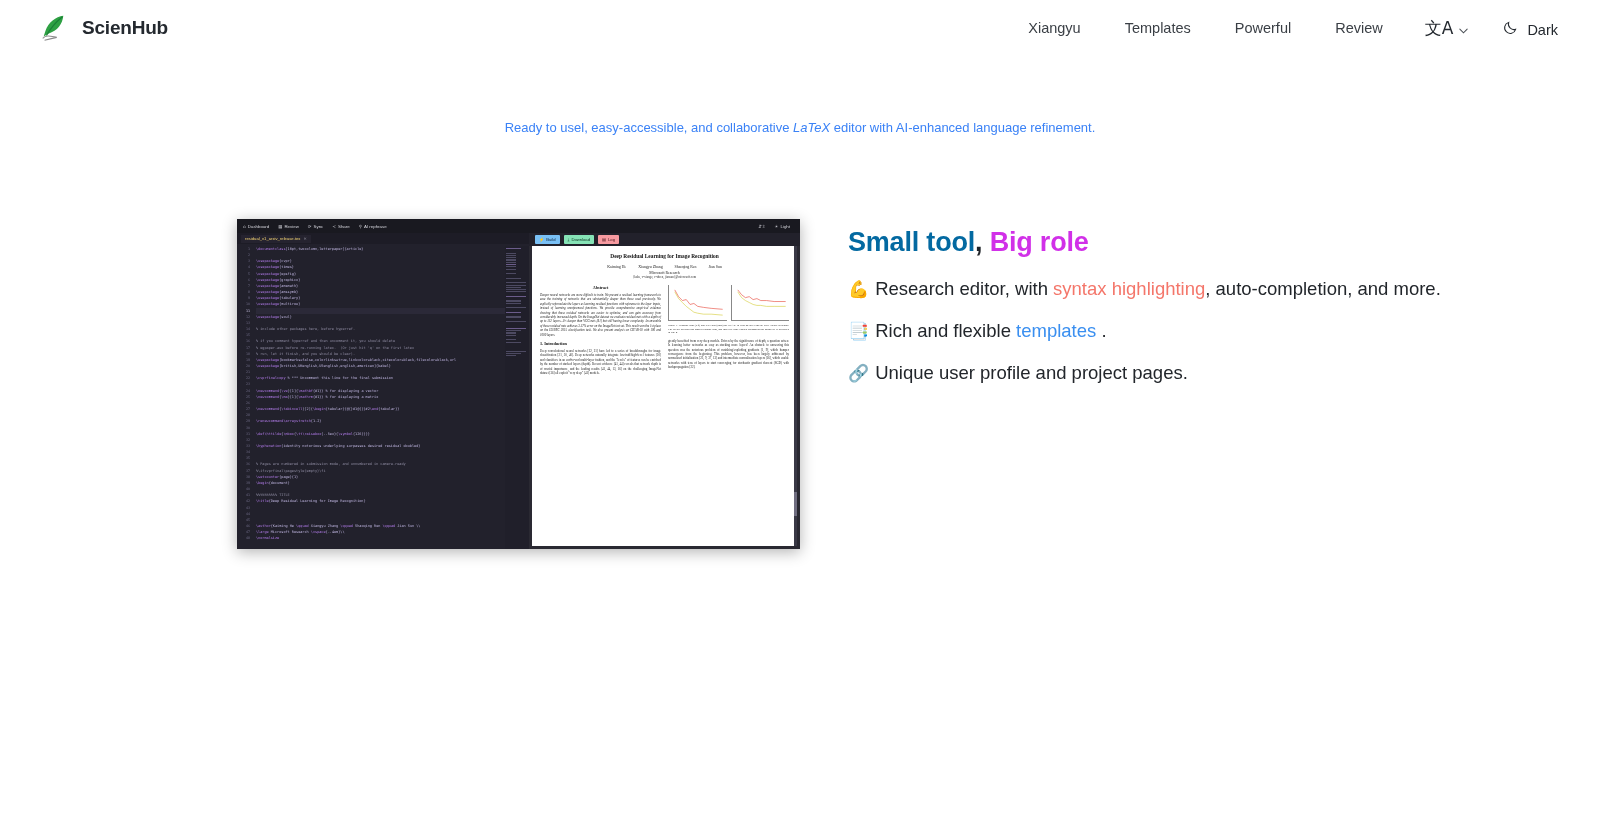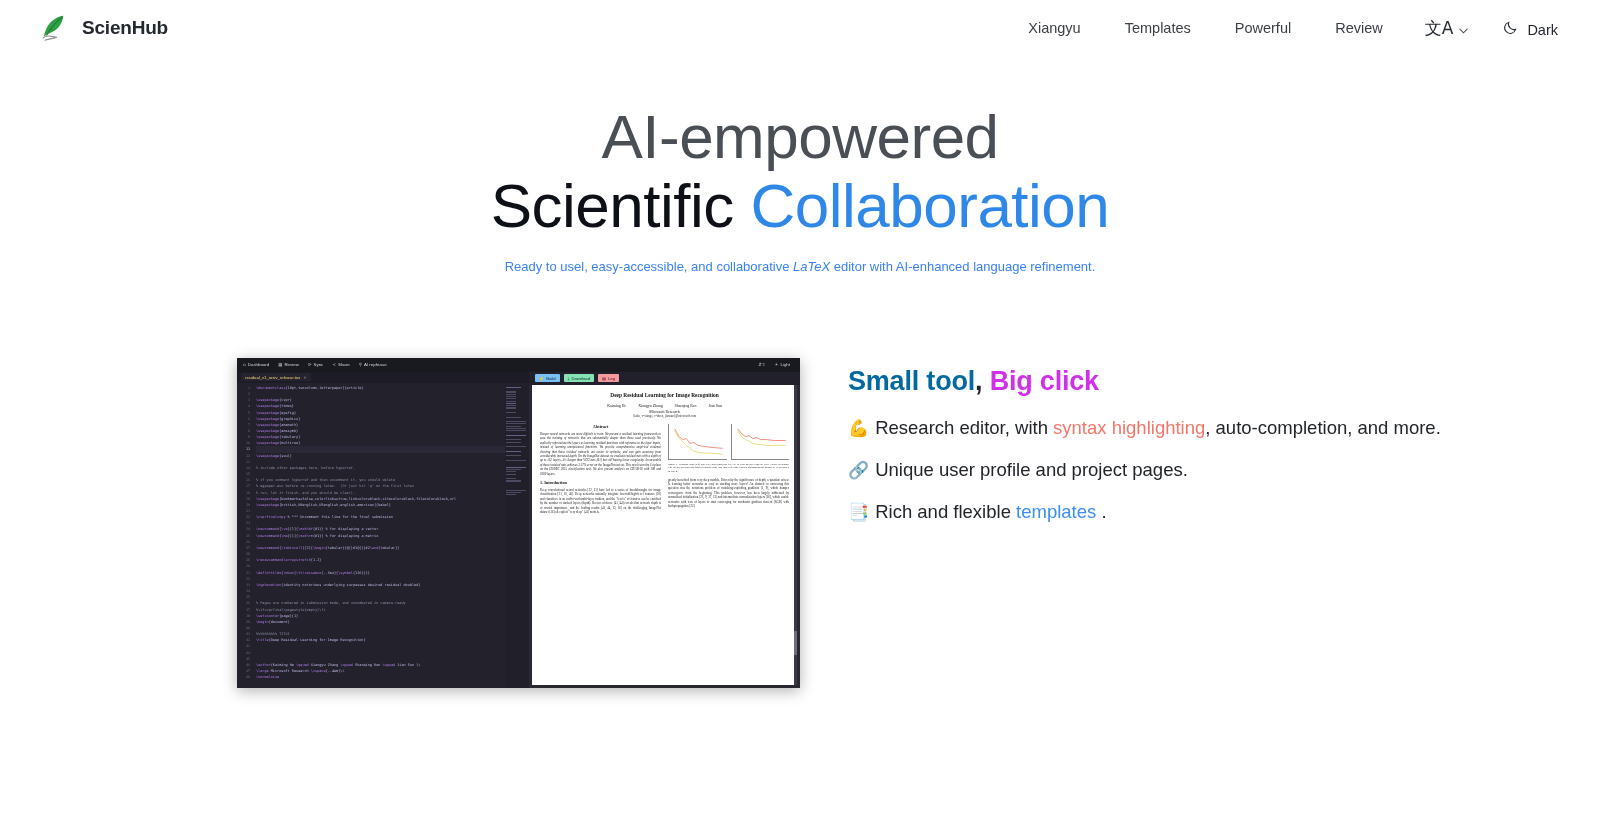--- a/index.html
+++ b/index.html
@@ -406,24 +406,20 @@
         <svg width="16" height="16" viewBox="0 0 18 18">
             <path d="M14.2 11.6A6.2 6.2 0 0 1 6.4 3.8 6.3 6.3 0 1 0 14.2 11.6Z" fill="none" stroke="#24292f" stroke-width="1.15"></path>
           </svg>
       </span>
       <span>Dark</span>
     </span>
   </nav>
 </div>
 
 <section class="hero">
-  <h1>
-    <span class="h-line1">AI-empowered</span><br>
-    <span class="h-dark">Scientific </span><span class="h-accent">Collaboration</span>
-  </h1>
   <p class="hero-sub">
     <span>Ready to usel, easy-accessible, and collaborative </span><i>LaTeX</i><span> editor with AI-enhanced language refinement.</span>
   </p>
 </section>
 
 <div class="content">
 
   <div class="col-left">
     <div class="shot">
 
@@ -631,31 +627,31 @@
                 <i></i>
               </div>
           </div>
         </div>
       </div>
     </div>
   </div>
 
   <div class="col-right">
     <div class="feat-title">
-      <span class="c-green">Small tool</span><span class="c-comma">, </span><span class="c-magenta">Big click</span>
+      <span class="c-green">Small tool</span><span class="c-comma">, </span><span class="c-magenta">Big role</span>
     </div>
 
 
     <div class="feat-item">
       <span class="emo">💪</span><span>Research editor, with </span><span class="lnk-coral">syntax highlighting</span><span>, auto-completion, and more.</span>
     </div>
 
 
 
     <div class="feat-item">
+      <span class="emo">📑</span><span>Rich and flexible </span><span class="lnk-blue">templates</span><span> .</span>
+    </div>
+
+    <div class="feat-item">
       <span class="emo">🔗</span><span>Unique user profile and project pages.</span>
-    </div>
-
-    <div class="feat-item">
-      <span class="emo">📑</span><span>Rich and flexible </span><span class="lnk-blue">templates</span><span> .</span>
     </div>
   </div>
 </div>
 
 </body></html>

